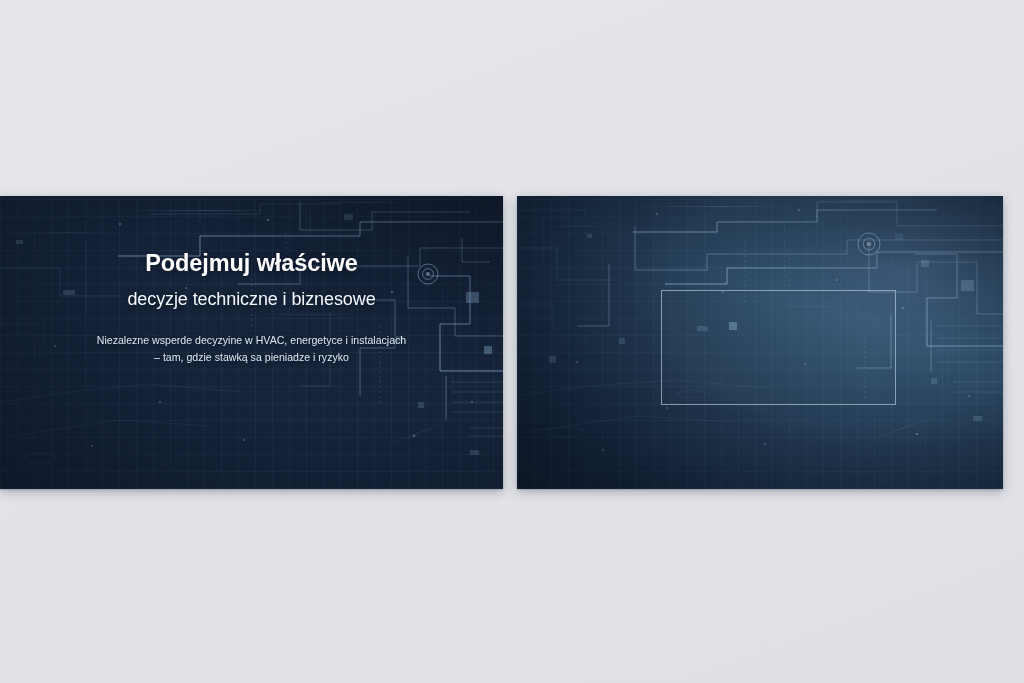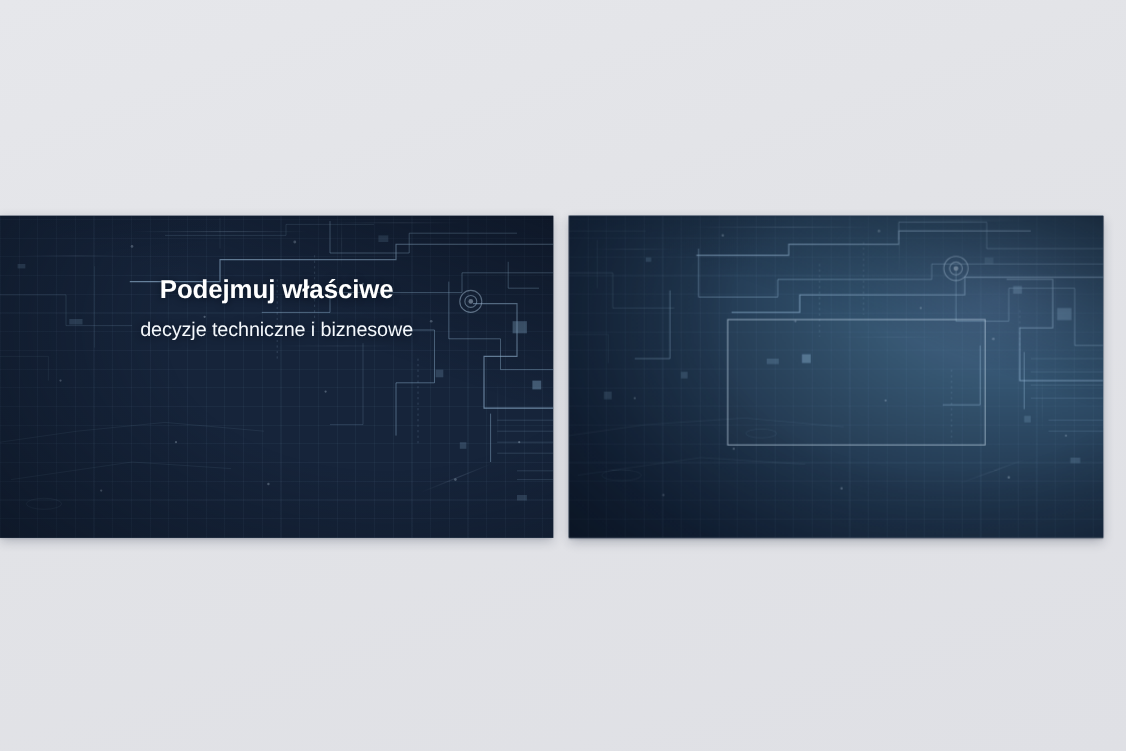--- a/index.html
+++ b/index.html
@@ -222,20 +222,22 @@
       <div class="streak v" style="left:310px; top:0px;  height:48px; opacity:.35;"></div>
       <div class="streak v" style="left:452px; top:150px;height:60px; opacity:.25;"></div>
       <div class="streak" style="left:380px; top:238px; width:70px;  opacity:.35; transform:rotate(-22deg);"></div>
     </div>
 
     <div class="bg-vignette"></div>
 
     <div class="text-layer">
       <div class="title-1">Podejmuj właściwe</div>
       <div class="title-2">decyzje techniczne i biznesowe</div>
+      <div class="subtitle">Niezalezne wsperde decyzyine w HVAC, energetyce i instalacjach
+– tam, gdzie stawką sa pieniadze i ryzyko</div>
     </div>
   </div>
 
   <div class="slide" id="slide-2">
 
     <div class="bg-base b2"></div>
 
     <div class="floor"></div>
     <div class="fine-grid"></div>
 

